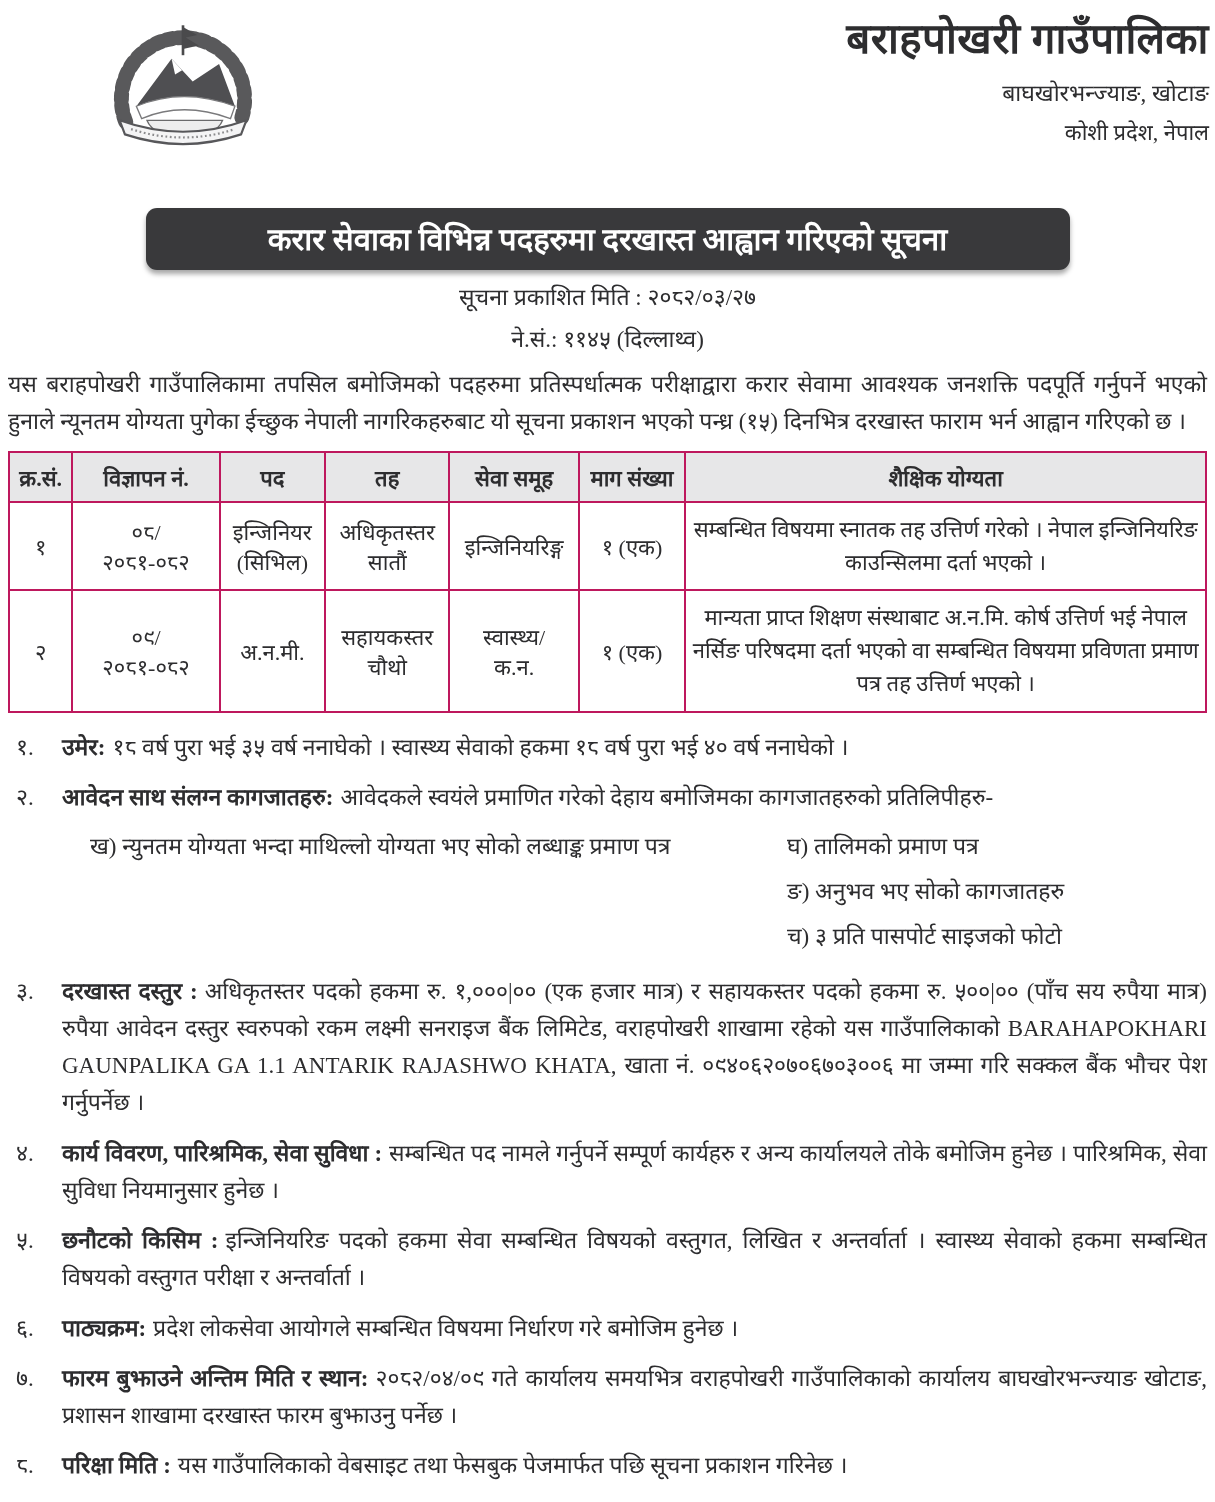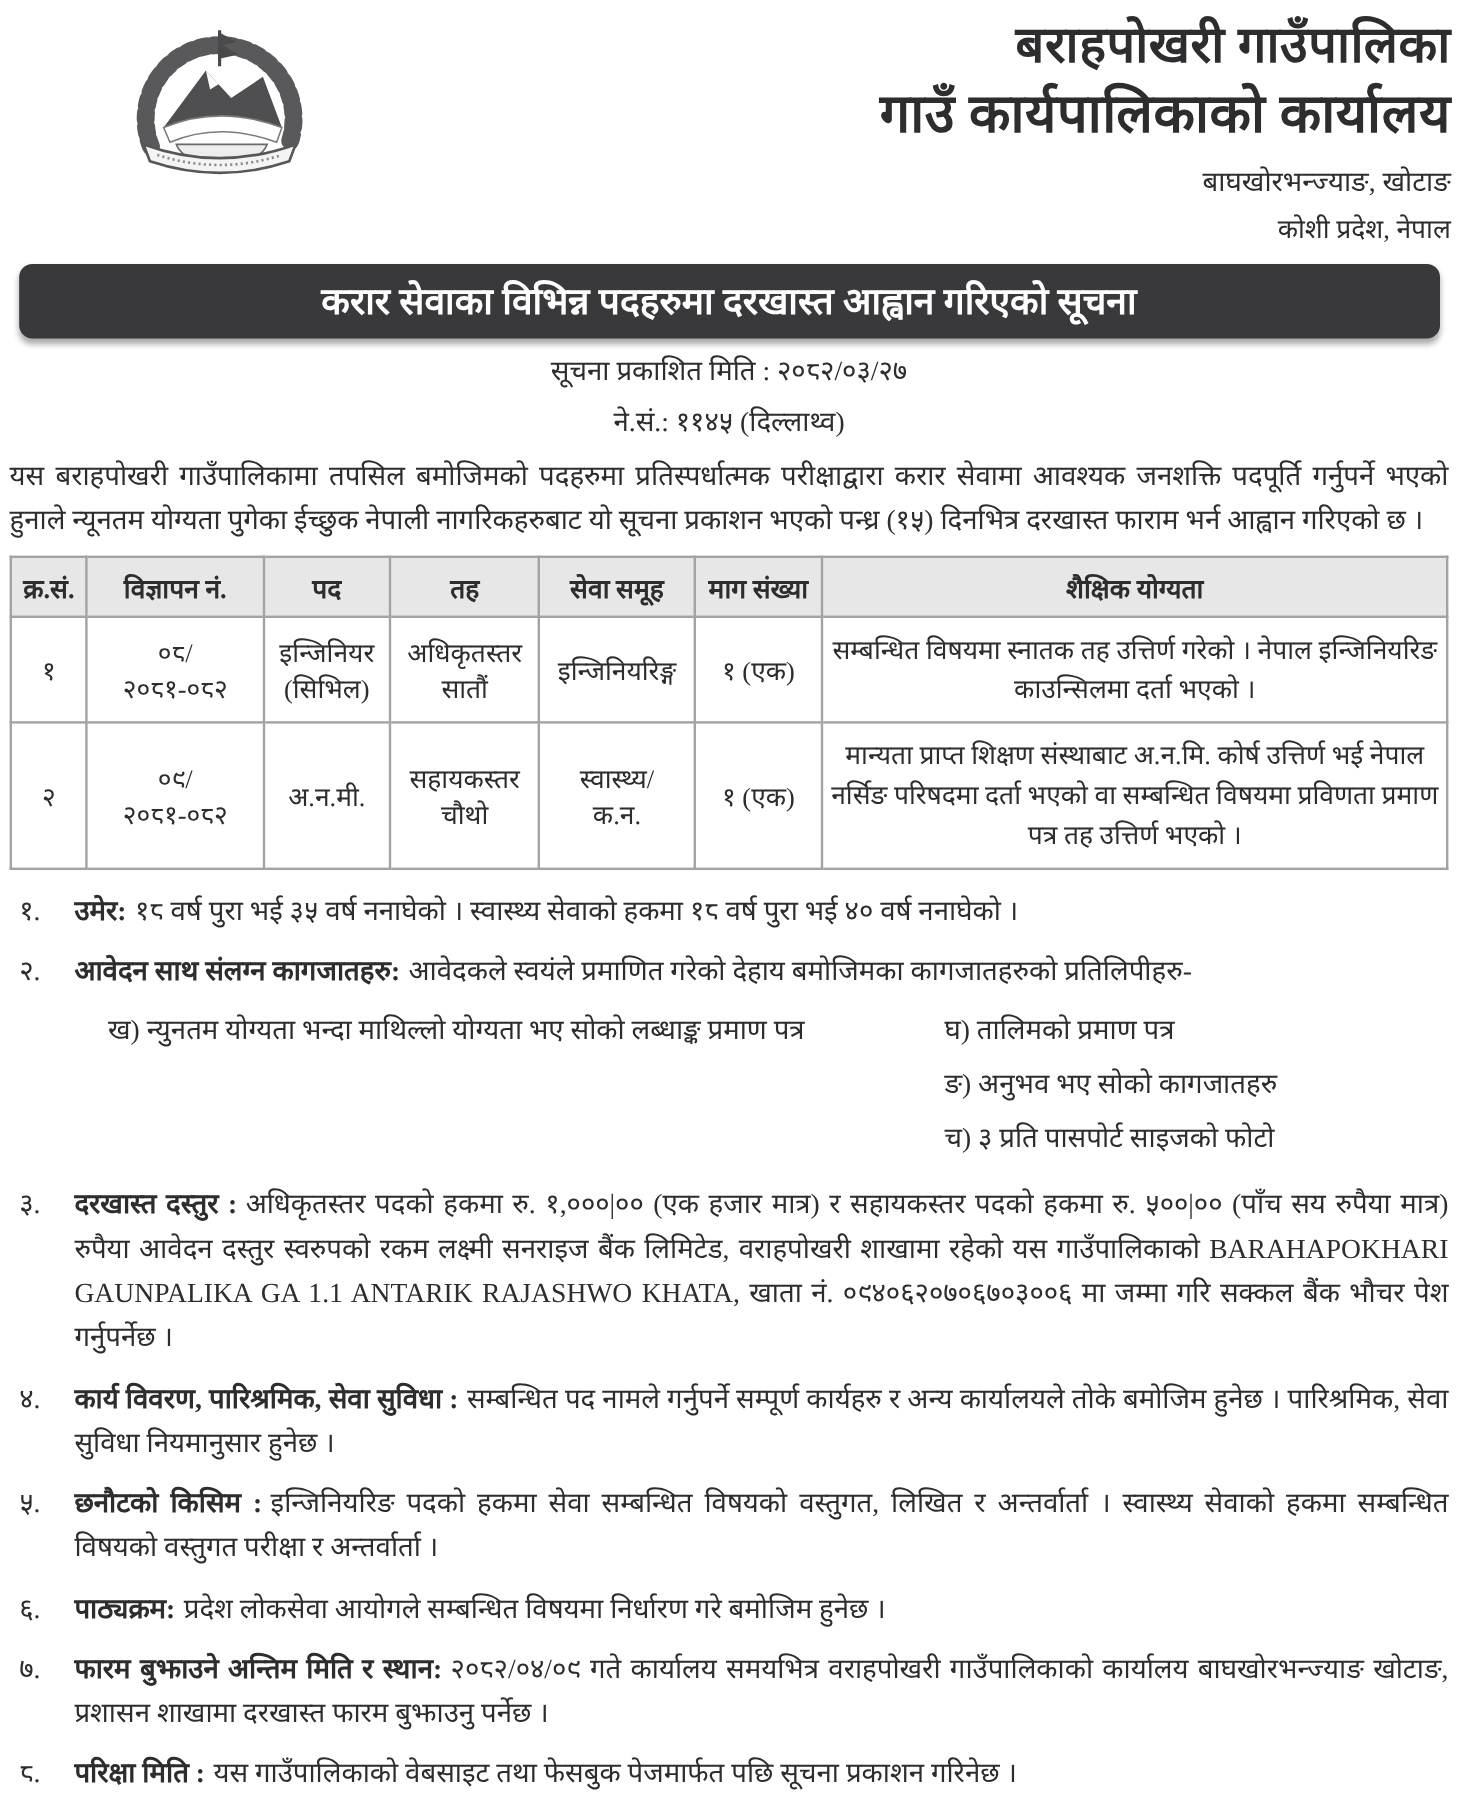--- a/index.html
+++ b/index.html
@@ -15,21 +15,21 @@
   .letterhead { text-align:right; position:relative; min-height:178px; }
   .logo { position:absolute; left:82px; top:6px; width:190px; height:132px; }
   .org-name   { font-size:42px; font-weight:bold; letter-spacing:0.5px; line-height:1.2; }
   .office-name{ font-size:45px; font-weight:bold; letter-spacing:0.5px; line-height:1.15; margin-top:6px; }
   .addr { font-size:23px; margin-top:12px; }
   .prov { font-size:22px; margin-top:8px; }
 
   
   .banner {
     margin:16px auto 8px auto;
-    width:1184px;
+    width:924px;
     background:#39393b;
     color:#ffffff;
     border-radius:11px;
     text-align:center;
     font-size:31px;
     font-weight:bold;
     padding:9px 10px 11px 10px;
     box-sizing:border-box;
     box-shadow:0 4px 5px rgba(0,0,0,0.35);
   }
@@ -44,21 +44,21 @@
   }
 
   
   table.vacancy {
     border-collapse:collapse;
     width:1199px;
     margin:8px auto 6px auto;
     font-size:22px;
   }
   table.vacancy th, table.vacancy td {
-    border:2px solid #a3a3a3;
+    border:2px solid #be185d;
     text-align:center;
     vertical-align:middle;
     padding:4px 6px;
     white-space:pre-line;
   }
   table.vacancy th { background:#e7e7e8; font-weight:bold; padding:9px 3px; }
   table.vacancy tr.r1 td { height:78px; }
   table.vacancy tr.r2 td { height:112px; }
   td.qual { line-height:1.5; padding:8px 16px; }
 
@@ -89,21 +89,20 @@
       <line x1="105" y1="6" x2="105" y2="40" stroke="#4a4a4c" stroke-width="3"></line>
       <path d="M105 8 l16 9 -13 3 15 9 -18 4 z" fill="#4a4a4c"></path>
       <path d="M52 98 L92 44 L116 70 L146 50 L164 98 Z" fill="#4f4f52"></path>
       <path d="M92 44 L104 57 L96 62 Z" fill="#ffffff"></path>
       <path d="M52 98 Q 105 76 164 98 L159 112 Q 105 92 58 112 Z" fill="#ffffff" stroke="#7a7a7c" stroke-width="1.5"></path>
       <path d="M64 114 A 44 26 0 0 0 150 114 Z" fill="#ededee" stroke="#6a6a6c" stroke-width="1.5"></path>
       <path d="M33 114 Q 105 140 177 114 L171 130 Q 105 152 39 130 Z" fill="#f4f4f5" stroke="#57575a" stroke-width="2.5"></path>
       <path d="M46 124 Q 105 143 164 124" stroke="#8b8b8d" stroke-width="2.5" fill="none" stroke-dasharray="2 3"></path>
     </svg>
     <div class="org-name">बराहपोखरी गाउँपालिका</div>
-    <div class="office-name">गाउँ कार्यपालिकाको कार्यालय</div>
     <div class="addr">बाघखोरभन्ज्याङ, खोटाङ</div>
     <div class="prov">कोशी प्रदेश, नेपाल</div>
   </div>
 
   <div class="banner">करार सेवाका विभिन्न पदहरुमा दरखास्त आह्वान गरिएको सूचना</div>
 
   <div class="dateline">सूचना प्रकाशित मिति : २०८२/०३/२७</div>
   <div class="dateline">ने.सं.: ११४५ (दिल्लाथ्व)</div>
 
   <p class="intro">यस बराहपोखरी गाउँपालिकामा तपसिल बमोजिमको पदहरुमा प्रतिस्पर्धात्मक परीक्षाद्वारा करार सेवामा आवश्यक जनशक्ति पदपूर्ति गर्नुपर्ने भएको हुनाले न्यूनतम योग्यता पुगेका ईच्छुक नेपाली नागरिकहरुबाट यो सूचना प्रकाशन भएको पन्ध्र (१५) दिनभित्र दरखास्त फाराम भर्न आह्वान गरिएको छ ।</p>

